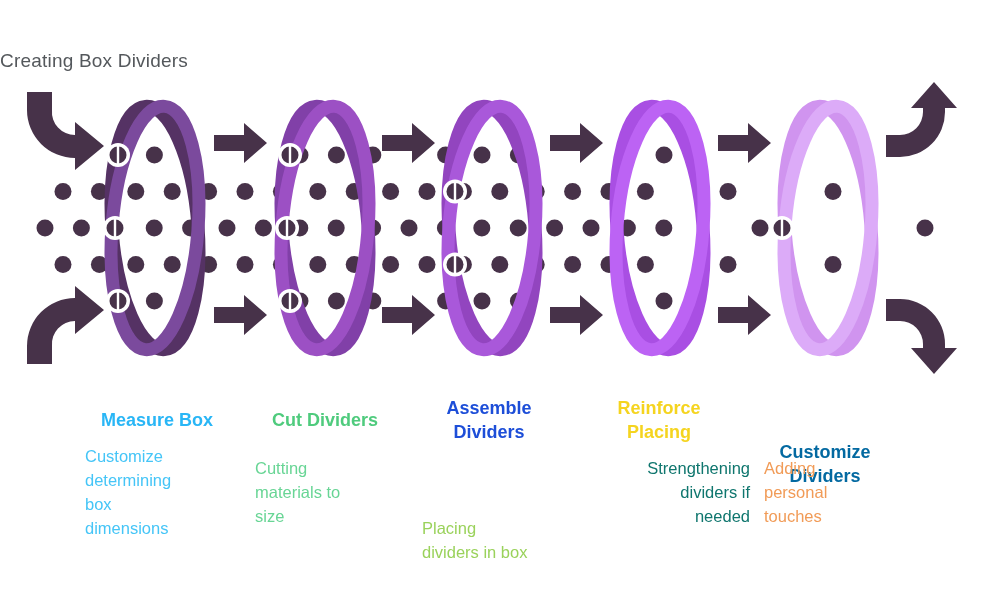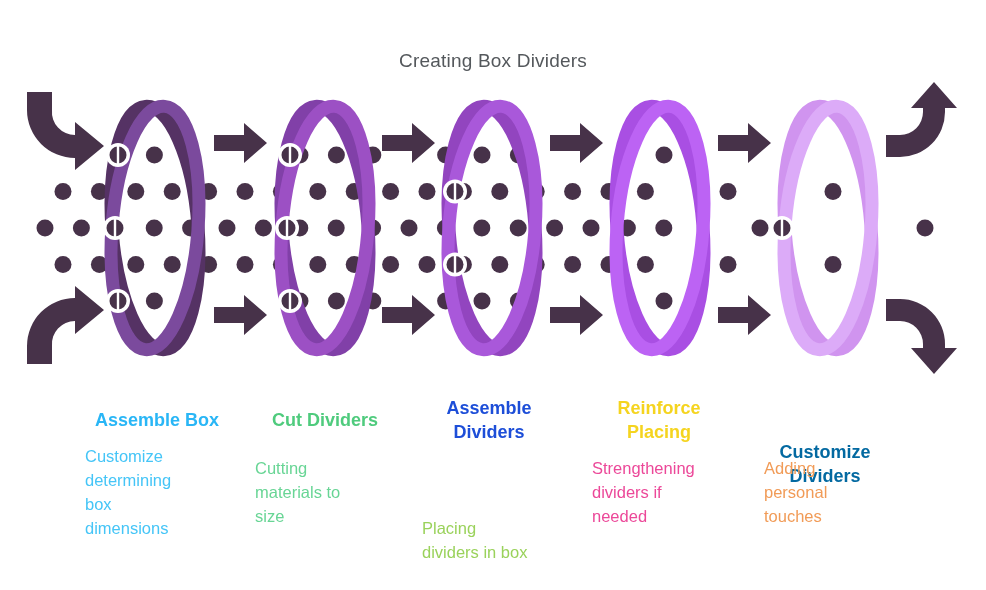--- a/index.html
+++ b/index.html
@@ -5,21 +5,21 @@
   html,body{margin:0;padding:0;background:#ffffff;}
   .canvas{
     position:relative;
     width:986px;height:590px;
     background:#ffffff;
     font-family:"Liberation Sans", sans-serif;
     overflow:hidden;
   }
   .page-title{
     position:absolute;left:0;top:50px;width:986px;
-    text-align:center;font-size:19px;letter-spacing:.2px;
+    font-size:19px;letter-spacing:.2px;
   }
   #diagram-svg{position:absolute;left:0;top:0;}
   .step-title{
     position:absolute;width:170px;text-align:center;
     font-weight:bold;font-size:18px;line-height:24px;white-space:pre-line;
   }
   .t1{left:72px;top:408px}
   .t2{left:240px;top:408px}
   .t3{left:404px;top:396px}
   .t4{left:574px;top:396px}
@@ -182,39 +182,39 @@
         <path d="M 718,307 H 748 V 295 L 771,315 L 748,335 V 323 H 718 Z" fill="#473249"></path>
         <path d="M 27,92 V 110 A 48,48 0 0 0 75,158 V 170 L 104,146 L 75,122 V 135 A 23,23 0 0 1 52,110 V 92 Z" fill="#473249"></path>
         <path d="M 27,364 V 346 A 48,48 0 0 1 75,298 V 286 L 104,310 L 75,334 V 321 A 23,23 0 0 0 52,346 V 364 Z" fill="#473249"></path>
         <path d="M 886,157 H 900 A 45,45 0 0 0 945,112 V 108 H 957 L 934,82 L 911,108 H 923 V 112 A 23,23 0 0 1 900,135 H 886 Z" fill="#473249"></path>
         <path d="M 886,299 H 900 A 45,45 0 0 1 945,344 V 348 H 957 L 934,374 L 911,348 H 923 V 344 A 23,23 0 0 0 900,321 H 886 Z" fill="#473249"></path>
       </g>
     </svg>
 
   <div class="page-title" style="color: rgb(84, 88, 92);">Creating Box Dividers</div>
 
-  <div class="step-title t1" style="color: rgb(41, 182, 246);">Assemble Box</div>
+  <div class="step-title t1" style="color: rgb(41, 182, 246);">Measure Box</div>
   <div class="step-desc d1" style="color: rgb(69, 197, 247);">Customize
 determining
 box
 dimensions</div>
 
   <div class="step-title t2" style="color: rgb(79, 203, 125);">Cut Dividers</div>
   <div class="step-desc d2" style="color: rgb(104, 213, 149);">Cutting
 materials to
 size</div>
 
   <div class="step-title t3" style="color: #1d4ed8;">Assemble
 Dividers</div>
   <div class="step-desc d3" style="color: rgb(154, 210, 91); margin-top: 48px;">Placing
 dividers in box</div>
 
   <div class="step-title t4" style="color: rgb(245, 212, 31);">Reinforce
 Placing</div>
-  <div class="step-desc d4" style="color: #ec4899;">Strengthening
+  <div class="step-desc d4" style="color: #0f766e; text-align: right;">Strengthening
 dividers if
 needed</div>
 
   <div class="step-title t5" style="color: #0369a1; margin-top: 44px;">Customize
 Dividers</div>
   <div class="step-desc d5" style="color: rgb(241, 155, 87); margin-left: 6px;">Adding
 personal
 touches</div>
 
 </div>

